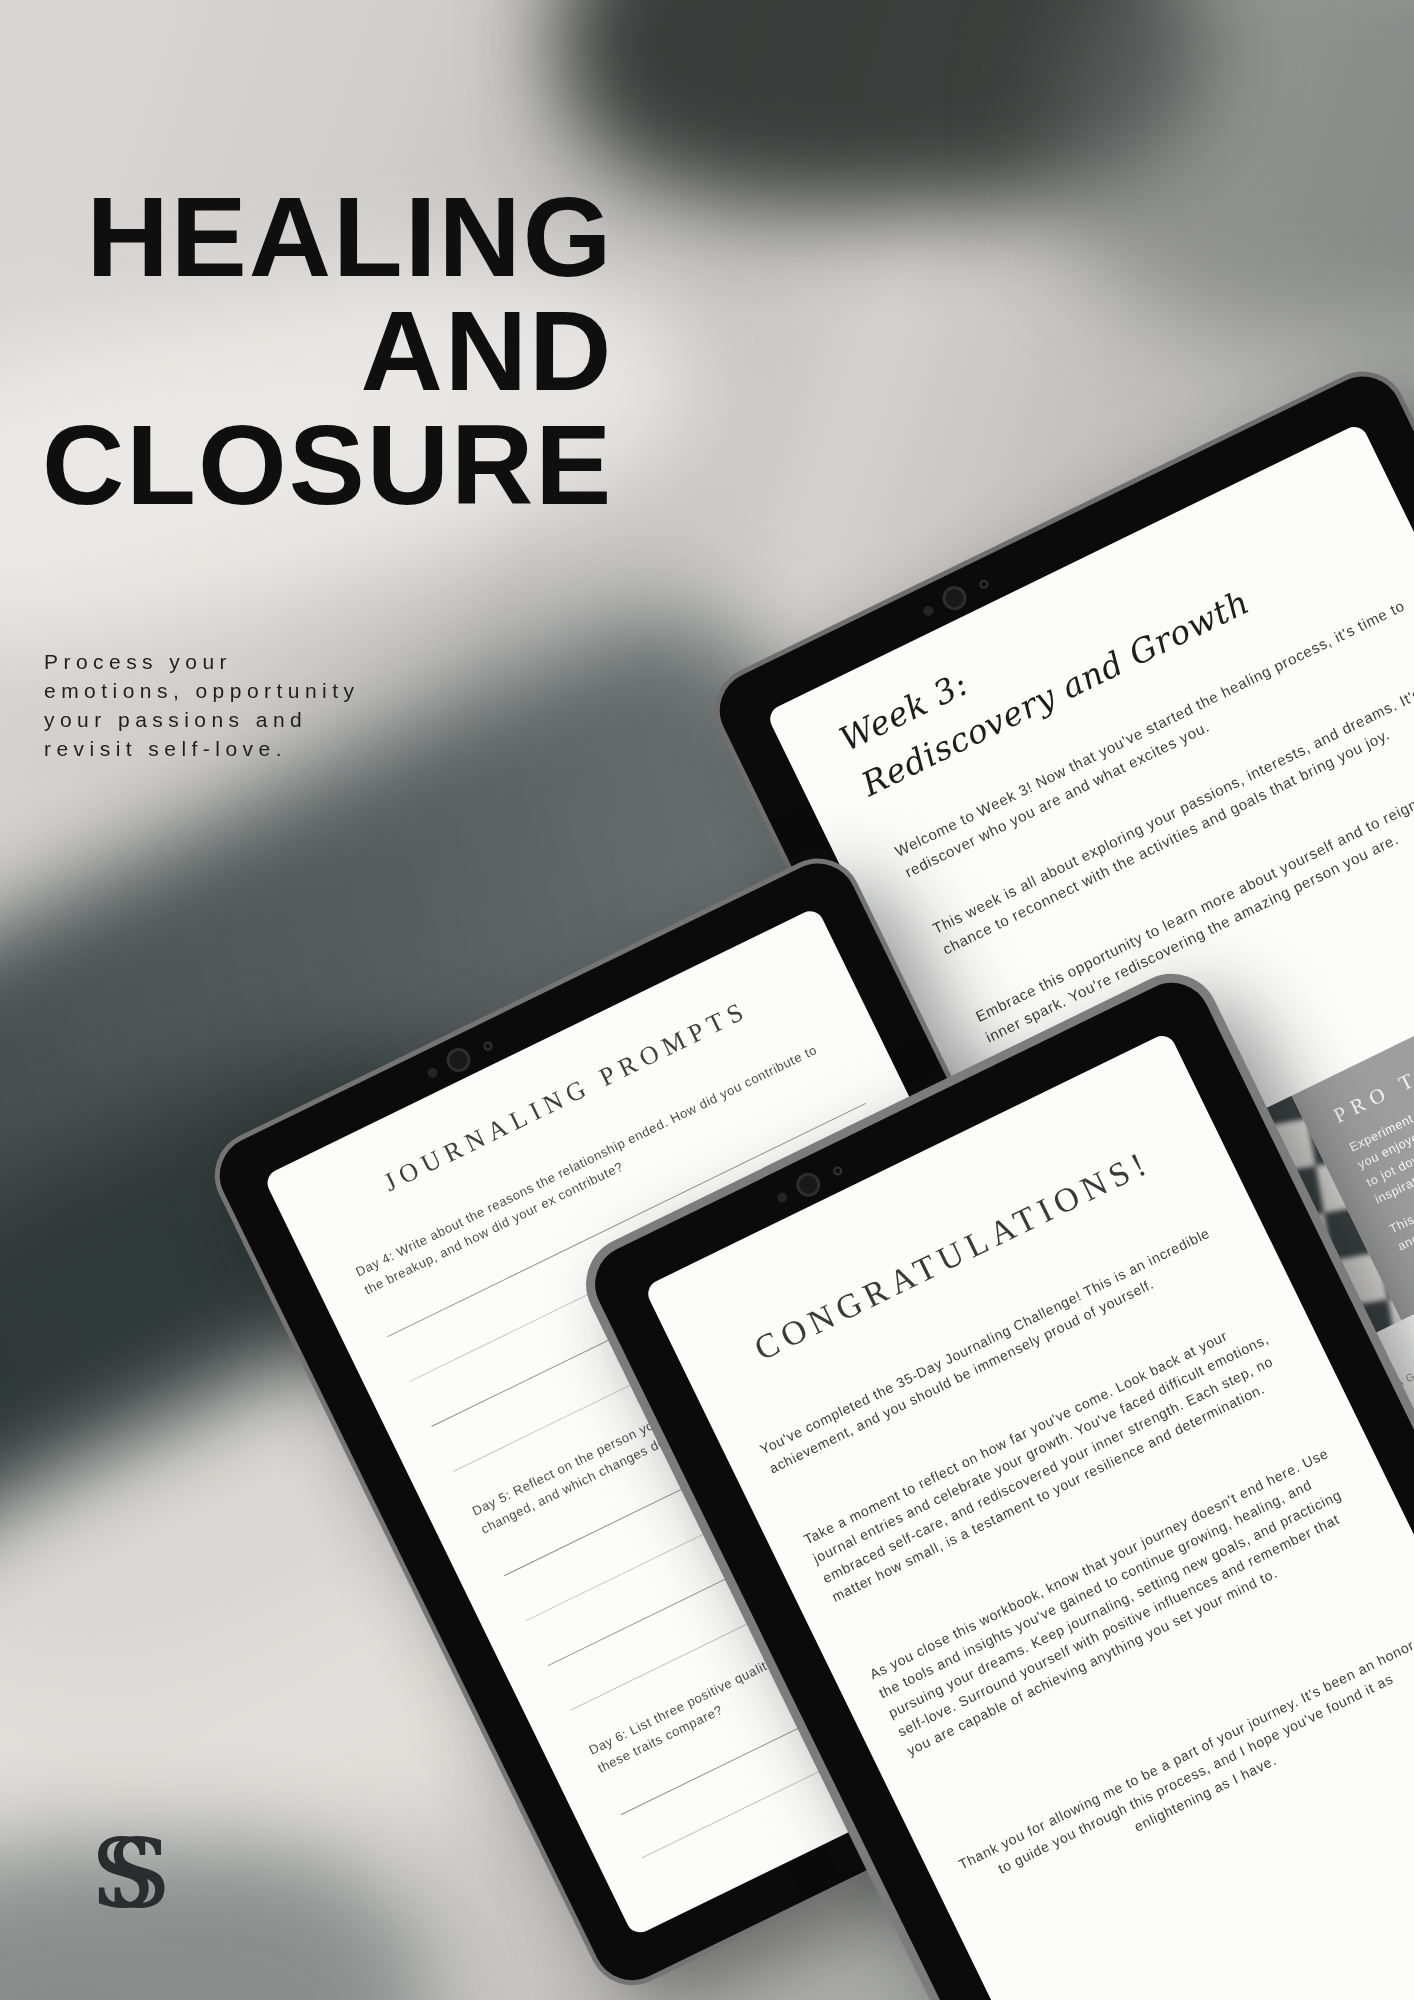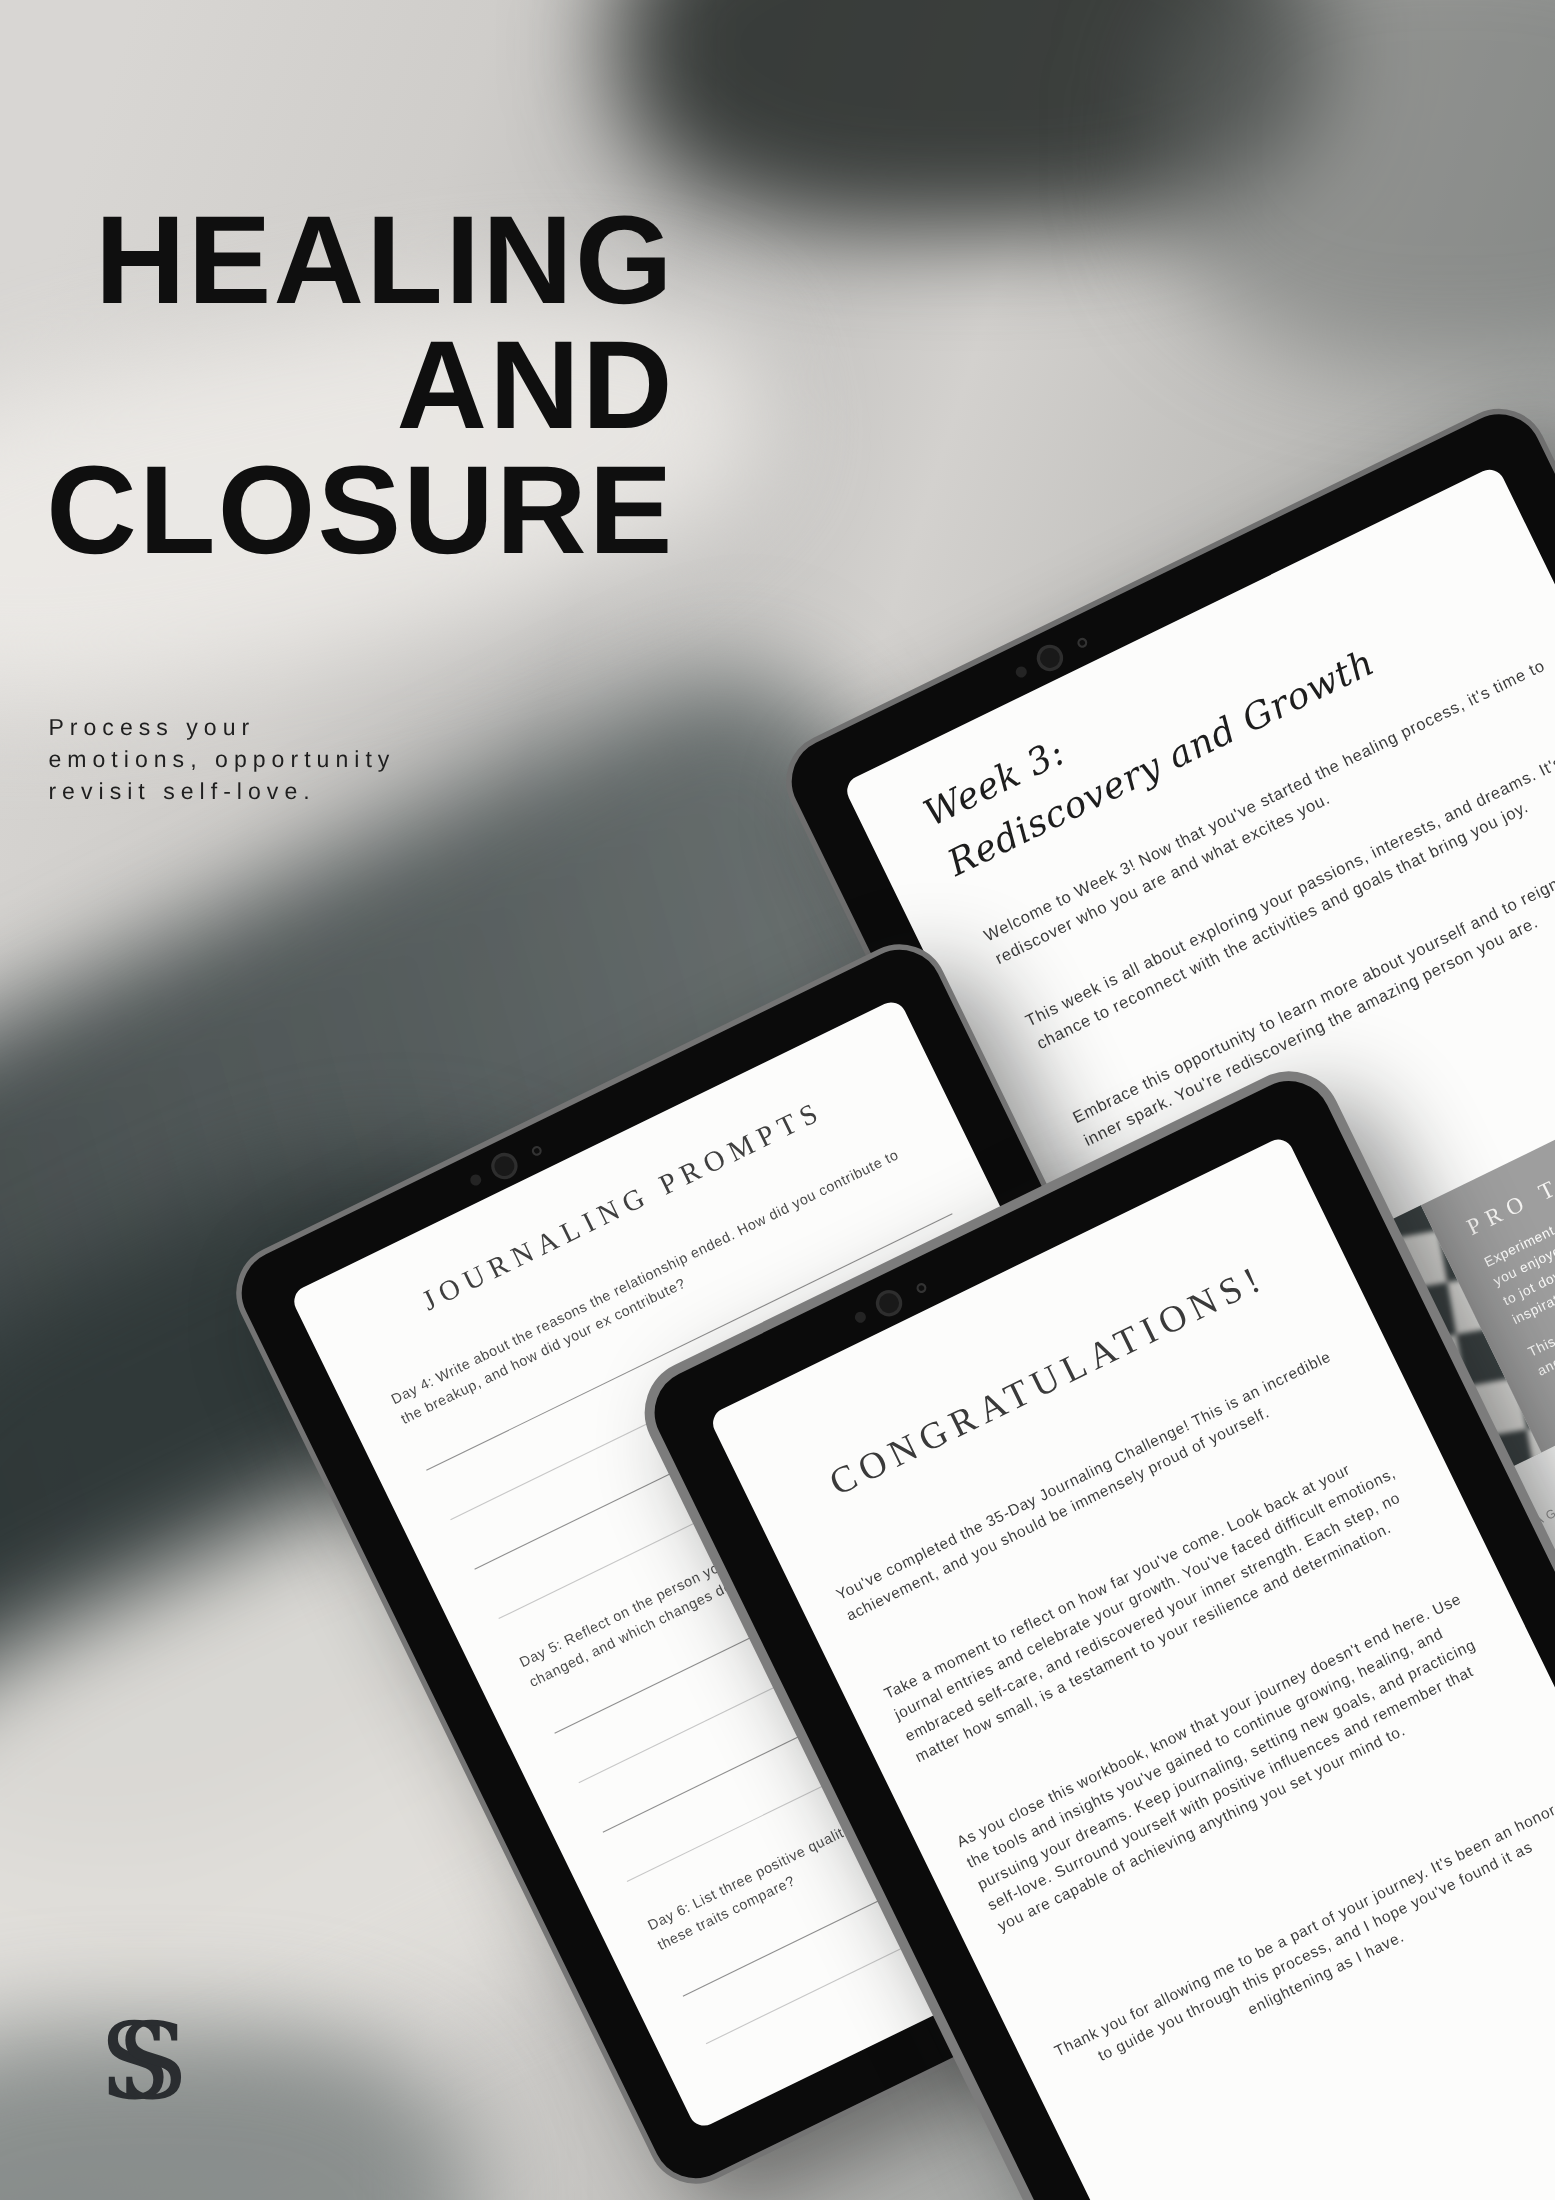--- a/index.html
+++ b/index.html
@@ -101,20 +101,21 @@
   <div class="blob" id="blob-gray-bottom"></div>
 
   <div class="poster-title">
     <div>HEALING</div>
     <div>AND</div>
     <div>CLOSURE</div>
   </div>
   <div class="poster-subtitle">
     <div>Process your</div>
     <div>emotions, opportunity</div>
+    <div>your passions and</div>
     <div>revisit self-love.</div>
   </div>
   <div class="brand-logo"><span class="s1">S</span><span class="s2">S</span></div>
 
   <div class="tablet" id="tablet-week3">
     <div class="camera" style="left:230px;top:12px;">
       <span class="dot-s"></span>
       <span class="dot-l"></span>
       <span class="dot-t"></span>
     </div>

